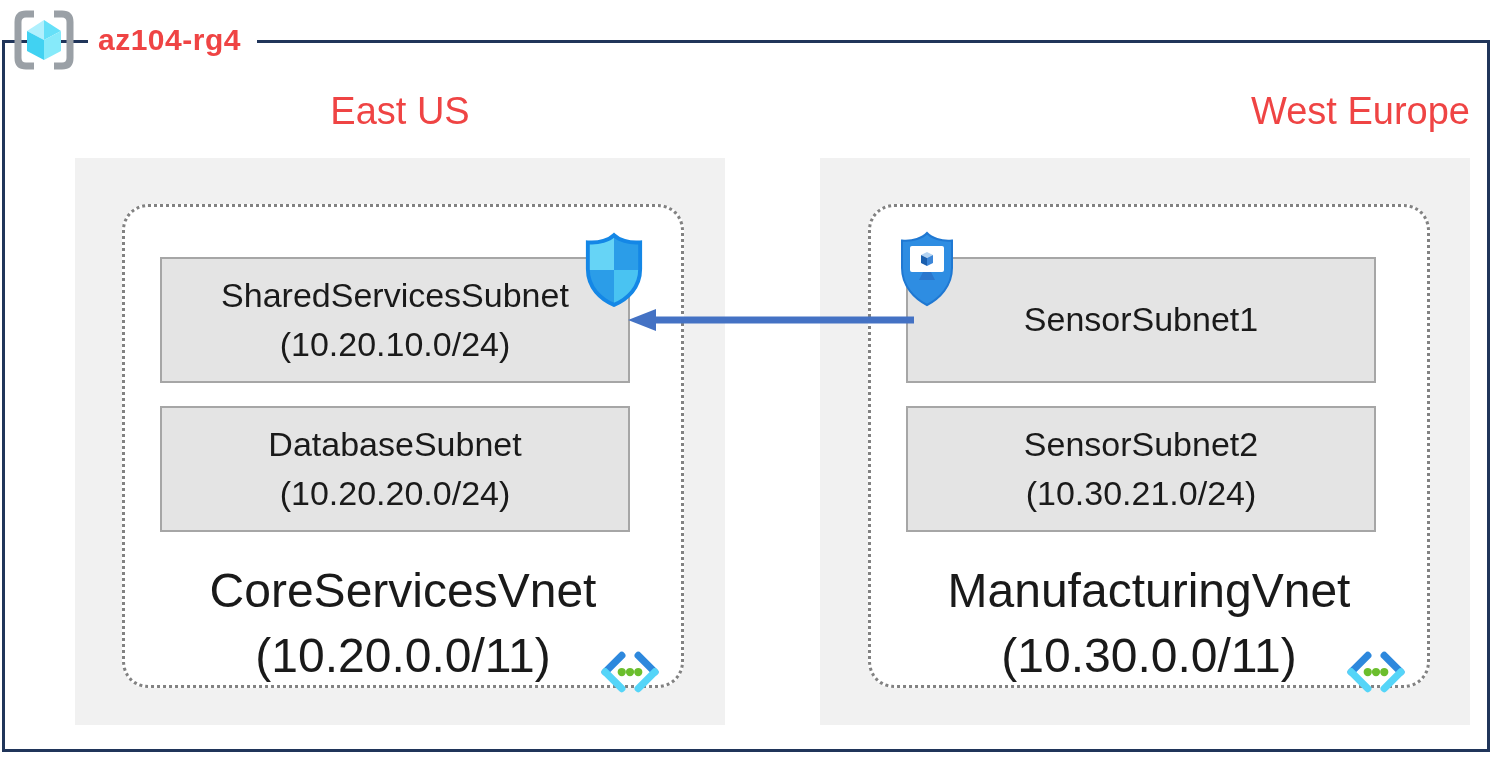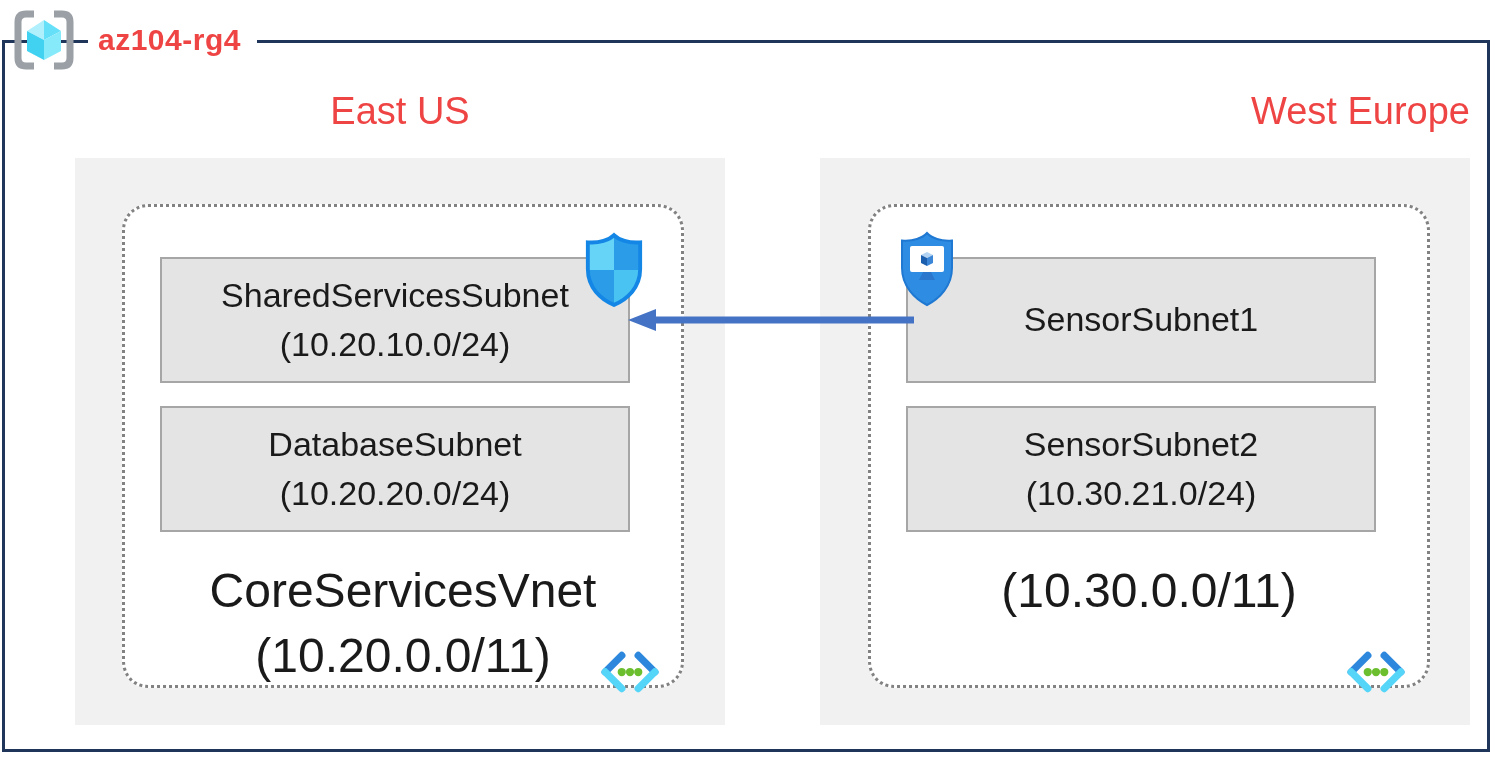--- a/index.html
+++ b/index.html
@@ -106,20 +106,21 @@
 
 <div class="vnet-box" id="vnet-west">
   <div class="subnet subnet-1">
     <div>SensorSubnet1</div>
   </div>
   <div class="subnet subnet-2">
     <div>SensorSubnet2</div>
     <div>(10.30.21.0/24)</div>
   </div>
   <div class="vnet-label">
+    <div>ManufacturingVnet</div>
     <div>(10.30.0.0/11)</div>
   </div>
   <svg class="vnet-icon" viewBox="0 0 72 50">
     <line x1="27" y1="7" x2="9" y2="25" stroke="#2d88dd" stroke-width="8" stroke-linecap="round"></line>
     <line x1="9" y1="25" x2="27" y2="43" stroke="#55d5f8" stroke-width="8" stroke-linecap="round"></line>
     <line x1="45" y1="7" x2="63" y2="25" stroke="#2d88dd" stroke-width="8" stroke-linecap="round"></line>
     <line x1="63" y1="25" x2="45" y2="43" stroke="#55d5f8" stroke-width="8" stroke-linecap="round"></line>
     <circle cx="27" cy="25" r="4.5" fill="#6bbe2d"></circle>
     <circle cx="36" cy="25" r="4.5" fill="#6bbe2d"></circle>
     <circle cx="45" cy="25" r="4.5" fill="#6bbe2d"></circle>

